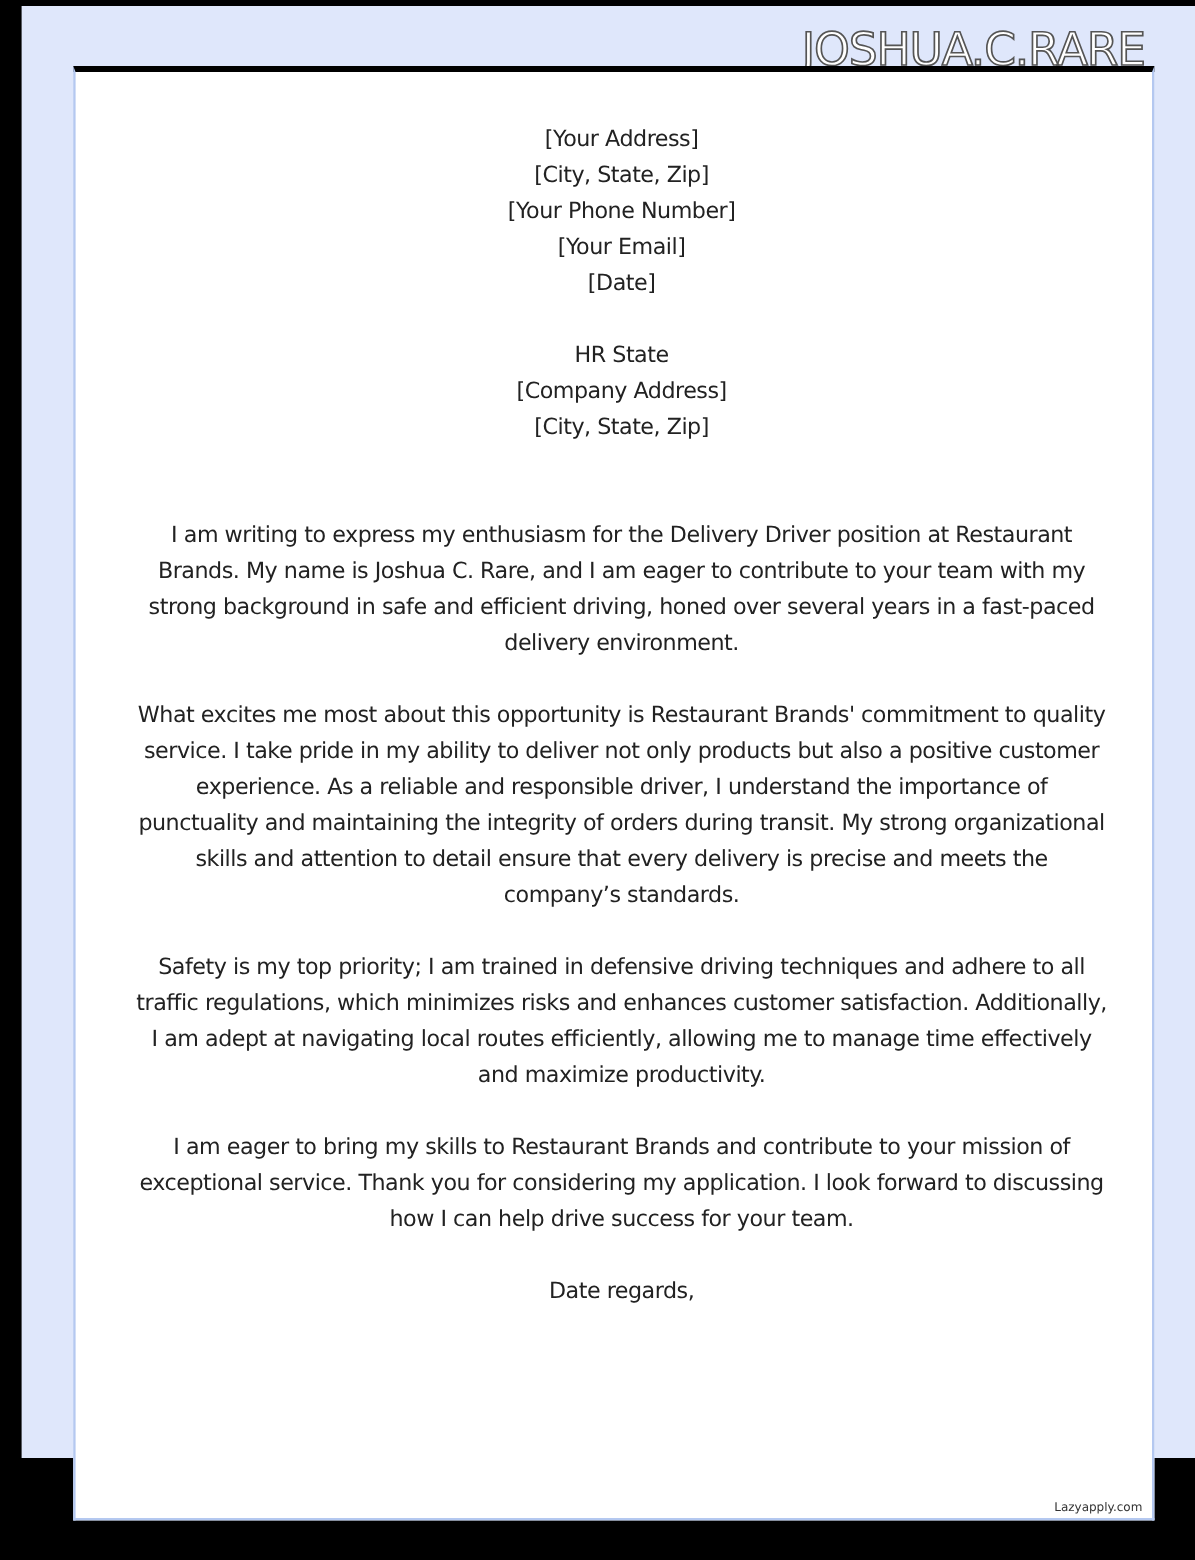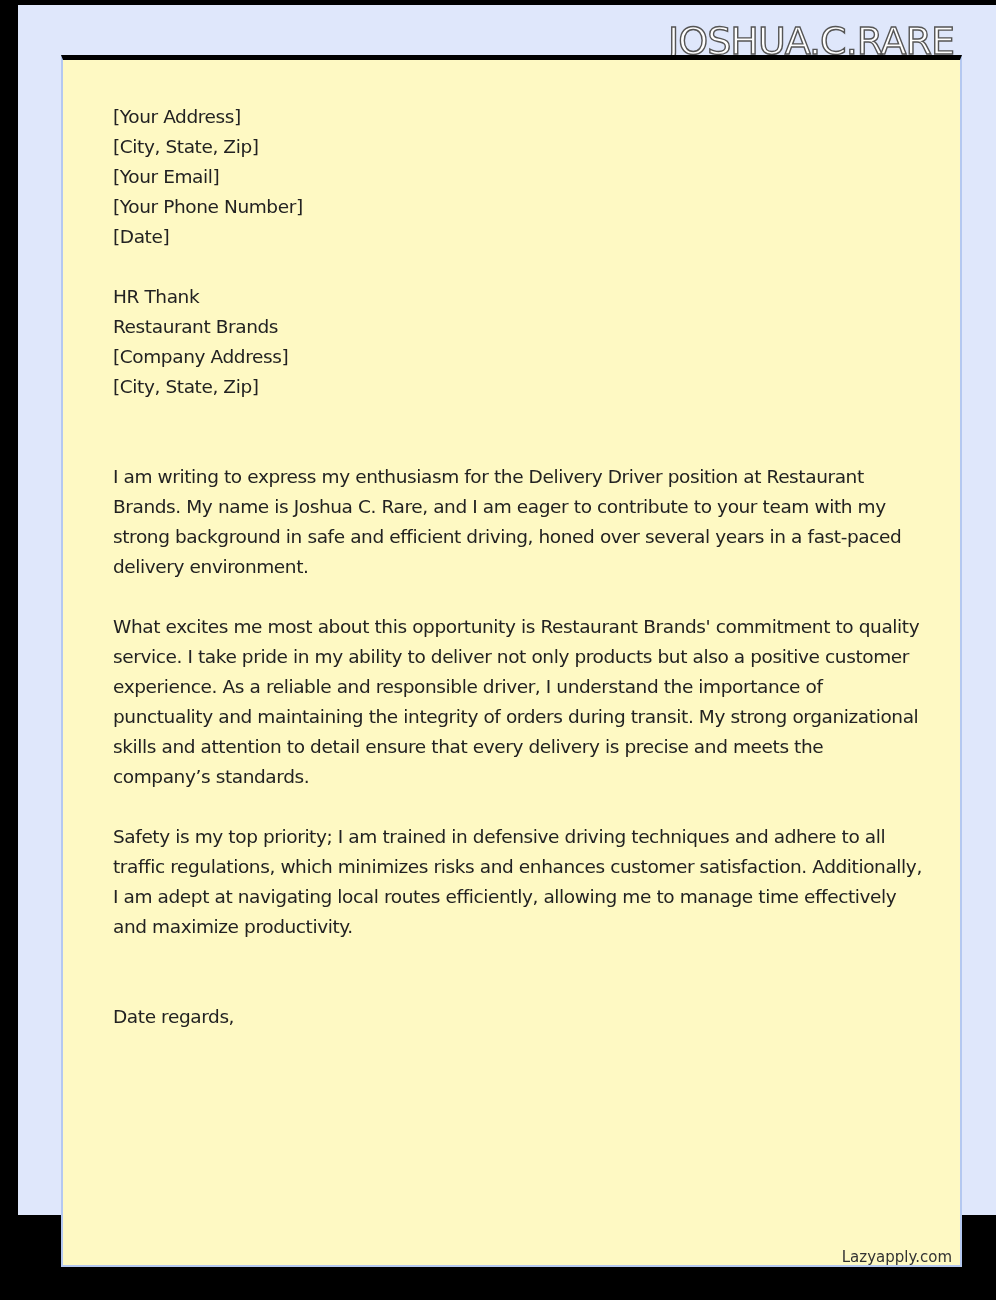--- a/index.html
+++ b/index.html
@@ -23,75 +23,76 @@
       letter-spacing: -1px;
       color: #fff;
       -webkit-text-stroke: 1.4px #555;
       line-height: 44px;
       margin: 0;
       font-weight: normal;
     }
     .card {
       position: absolute;
       left: 43px; top: 50px; width: 897px; height: 1205px;
-      background: #fef9c3;
+      background: #ffffff;
       border-left: 2px solid #b4c8f0;
       border-right: 2px solid #b4c8f0;
       border-bottom: 2px solid #b4c8f0;
       border-top: 5px solid #000;
+      text-align: center;
     }
     .content {
       position: absolute;
       left: 50px; top: 42px; width: 810px;
       font-size: 18.5px;
       line-height: 30px;
       color: #222;
       letter-spacing: -0.4px;
     }
     .line { display: block; white-space: nowrap; }
     .gap { height: 30px; }
     .para { margin: 0; white-space: normal; }
     .date { color: #2c8be8; }
     .footer {
       position: absolute;
       right: 8px; bottom: 0px;
-      font-size: 15px;
+      font-size: 10px;
       color: #333;
       line-height: 16px;
     }
   </style>
 </head>
 <body>
 
 <div class="frame">
   <h1 class="title">JOSHUA.C.RARE</h1>
 
   <div class="card">
     <div class="content">
       <div>
         <span class="line">[Your Address]</span>
         <span class="line">[City, State, Zip]</span>
+        <span class="line">[Your Phone Number]</span>
         <span class="line">[Your Email]</span>
-        <span class="line">[Your Phone Number]</span>
         <span class="line">[Date]</span>
       </div>
       <div class="gap"></div>
       <div>
-        <span class="line">HR Thank</span>
-        <span class="line">Restaurant Brands</span>
+        <span class="line">HR State</span>
         <span class="line">[Company Address]</span>
         <span class="line">[City, State, Zip]</span>
       </div>
       <div class="gap"></div>
       <div class="gap"></div>
       <p class="para">I am writing to express my enthusiasm for the Delivery Driver position at Restaurant Brands. My name is Joshua C. Rare, and I am eager to contribute to your team with my strong background in safe and efficient driving, honed over several years in a fast-paced delivery environment.</p>
       <div class="gap"></div>
       <p class="para">What excites me most about this opportunity is Restaurant Brands' commitment to quality service. I take pride in my ability to deliver not only products but also a positive customer experience. As a reliable and responsible driver, I understand the importance of punctuality and maintaining the integrity of orders during transit. My strong organizational skills and attention to detail ensure that every delivery is precise and meets the company’s standards.</p>
       <div class="gap"></div>
       <p class="para">Safety is my top priority; I am trained in defensive driving techniques and adhere to all traffic regulations, which minimizes risks and enhances customer satisfaction. Additionally, I am adept at navigating local routes efficiently, allowing me to manage time effectively and maximize productivity.</p>
       <div class="gap"></div>
+      <p class="para">I am eager to bring my skills to Restaurant Brands and contribute to your mission of exceptional service. Thank you for considering my application. I look forward to discussing how I can help drive success for your team.</p>
       <div class="gap"></div>
       <span class="line">Date regards,</span>
       <div class="gap"></div>
     </div>
     <div class="footer">Lazyapply.com</div>
   </div>
 </div>
 
 </body></html>

